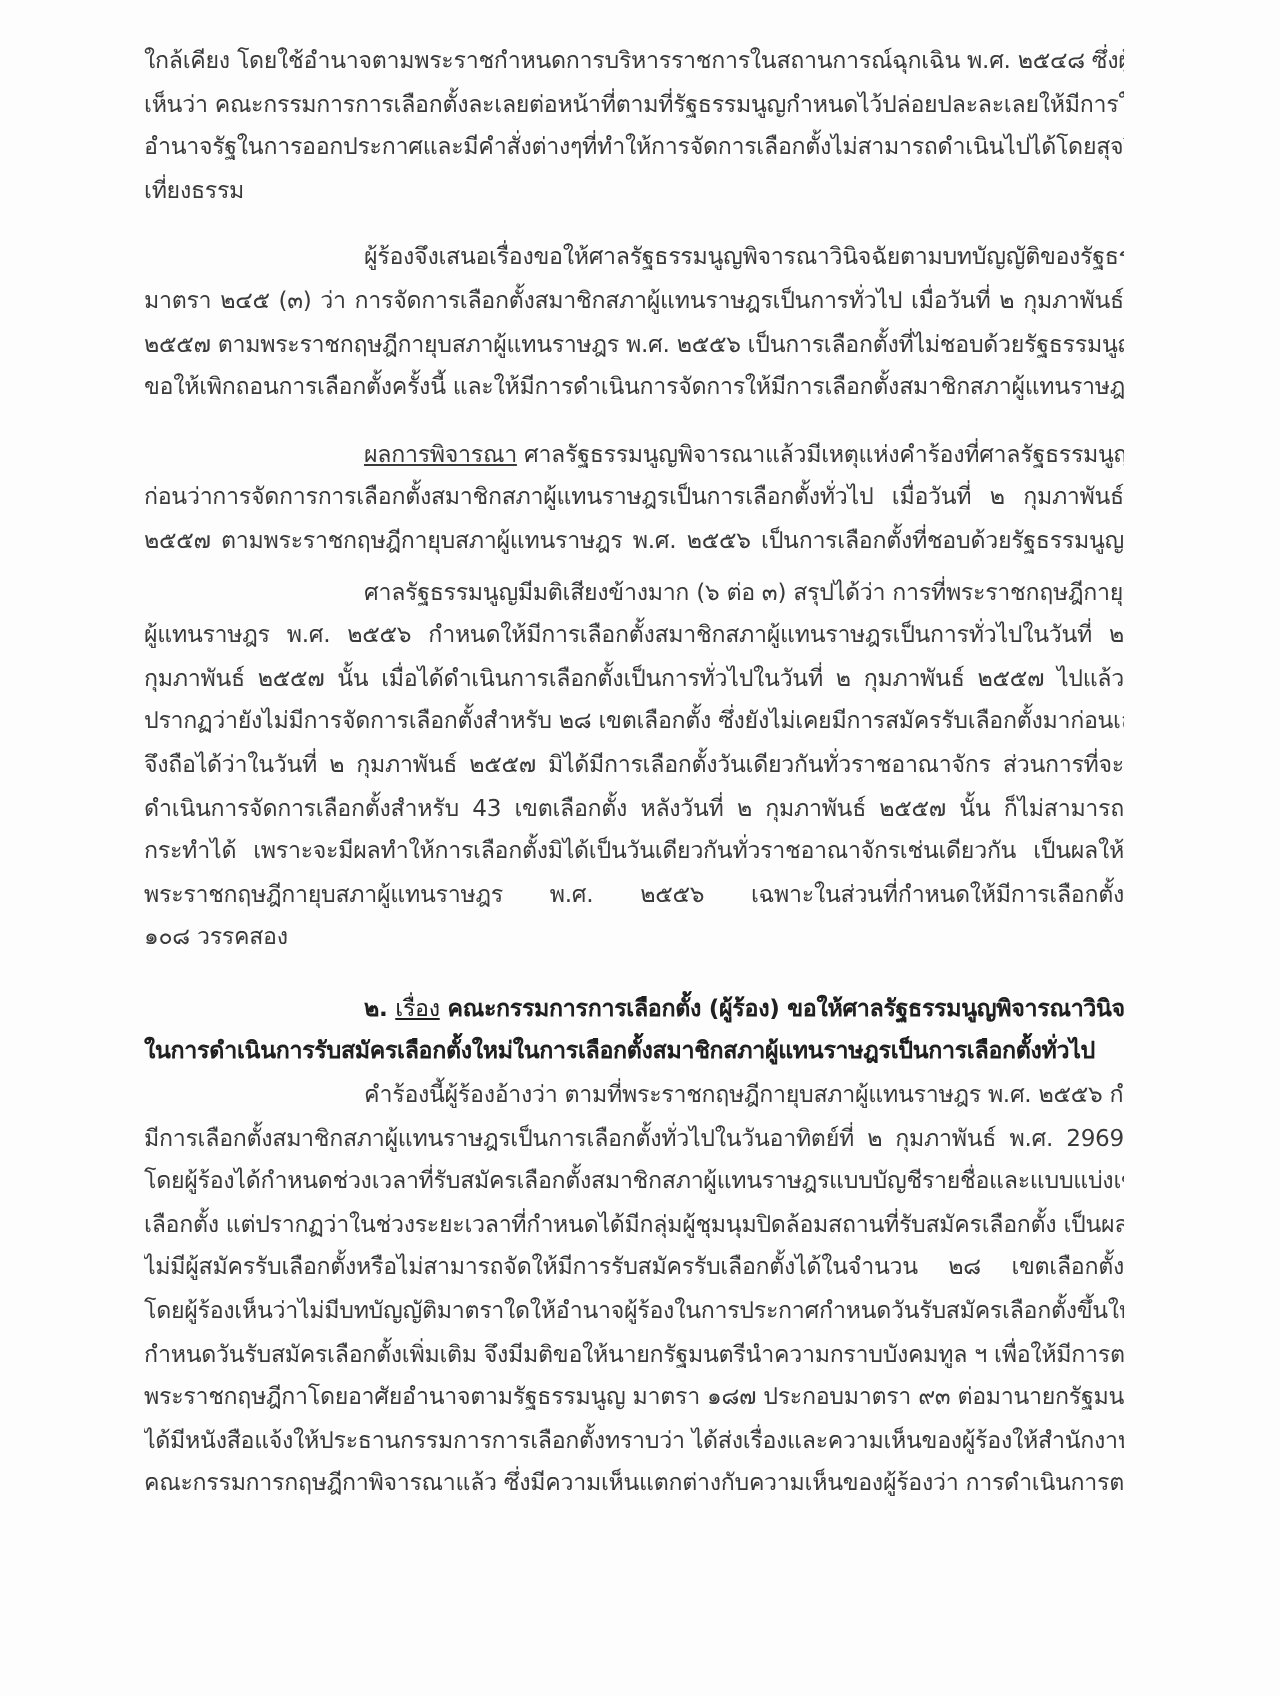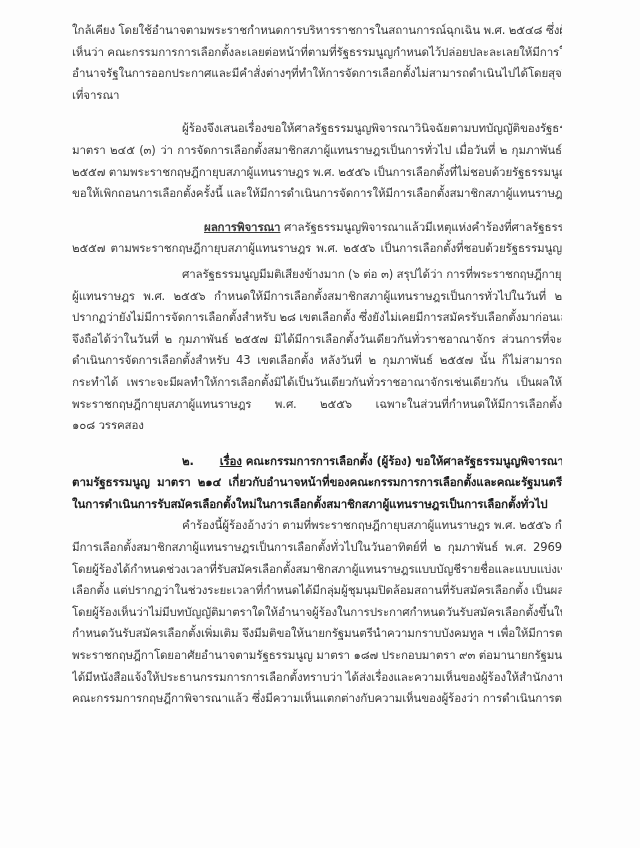--- a/index.html
+++ b/index.html
@@ -40,78 +40,79 @@
     }
     .gap {
       height: 12px;
     }
     .bold {
       font-weight: bold;
       color: #202020;
     }
     .uline {
       text-decoration: underline;
-      font-weight: bold;
-      margin-left: 22px;
+      font-weight: normal;
     }
   </style>
 </head>
 <body>
 
 <div class="page">
 
   <div>
     <div class="line">ใกล้เคียง โดยใช้อำนาจตามพระราชกำหนดการบริหารราชการในสถานการณ์ฉุกเฉิน พ.ศ. ๒๕๔๘ ซึ่งผู้ร้อง</div>
     <div class="line">เห็นว่า คณะกรรมการการเลือกตั้งละเลยต่อหน้าที่ตามที่รัฐธรรมนูญกำหนดไว้ปล่อยปละละเลยให้มีการใช้</div>
     <div class="line">อำนาจรัฐในการออกประกาศและมีคำสั่งต่างๆที่ทำให้การจัดการเลือกตั้งไม่สามารถดำเนินไปได้โดยสุจริตและ</div>
-    <div class="line last">เที่จารณา</div>
+    <div class="line last">เที่ยงธรรม</div>
   </div>
 
   <div class="gap"></div>
 
   <div>
     <div class="line indent">ผู้ร้องจึงเสนอเรื่องขอให้ศาลรัฐธรรมนูญพิจารณาวินิจฉัยตามบทบัญญัติของรัฐธรรมนูญ</div>
     <div class="line">มาตรา ๒๔๕ (๓) ว่า การจัดการเลือกตั้งสมาชิกสภาผู้แทนราษฎรเป็นการทั่วไป เมื่อวันที่ ๒ กุมภาพันธ์</div>
     <div class="line">๒๕๕๗ ตามพระราชกฤษฎีกายุบสภาผู้แทนราษฎร พ.ศ. ๒๕๕๖ เป็นการเลือกตั้งที่ไม่ชอบด้วยรัฐธรรมนูญ</div>
     <div class="line">ขอให้เพิกถอนการเลือกตั้งครั้งนี้ และให้มีการดำเนินการจัดการให้มีการเลือกตั้งสมาชิกสภาผู้แทนราษฎร</div>
   </div>
 
   <div class="gap"></div>
 
   <div>
     <div class="line indent"><span class="uline">ผลการพิจารณา</span><span> ศาลรัฐธรรมนูญพิจารณาแล้วมีเหตุแห่งคำร้องที่ศาลรัฐธรรมนูญต้องวินิจฉัย</span></div>
+    <div class="line">ก่อนว่าการจัดการการเลือกตั้งสมาชิกสภาผู้แทนราษฎรเป็นการเลือกตั้งทั่วไป เมื่อวันที่ ๒ กุมภาพันธ์</div>
     <div class="line">๒๕๕๗ ตามพระราชกฤษฎีกายุบสภาผู้แทนราษฎร พ.ศ. ๒๕๕๖ เป็นการเลือกตั้งที่ชอบด้วยรัฐธรรมนูญ</div>
   </div>
 
   <div class="gap" style="height:4px"></div>
 
   <div>
     <div class="line indent">ศาลรัฐธรรมนูญมีมติเสียงข้างมาก (๖ ต่อ ๓) สรุปได้ว่า การที่พระราชกฤษฎีกายุบสภา</div>
     <div class="line">ผู้แทนราษฎร พ.ศ. ๒๕๕๖ กำหนดให้มีการเลือกตั้งสมาชิกสภาผู้แทนราษฎรเป็นการทั่วไปในวันที่ ๒</div>
+    <div class="line">กุมภาพันธ์ ๒๕๕๗ นั้น เมื่อได้ดำเนินการเลือกตั้งเป็นการทั่วไปในวันที่ ๒ กุมภาพันธ์ ๒๕๕๗ ไปแล้ว</div>
     <div class="line">ปรากฏว่ายังไม่มีการจัดการเลือกตั้งสำหรับ ๒๘ เขตเลือกตั้ง ซึ่งยังไม่เคยมีการสมัครรับเลือกตั้งมาก่อนเลย</div>
     <div class="line">จึงถือได้ว่าในวันที่ ๒ กุมภาพันธ์ ๒๕๕๗ มิได้มีการเลือกตั้งวันเดียวกันทั่วราชอาณาจักร ส่วนการที่จะ</div>
     <div class="line">ดำเนินการจัดการเลือกตั้งสำหรับ 43 เขตเลือกตั้ง หลังวันที่ ๒ กุมภาพันธ์ ๒๕๕๗ นั้น ก็ไม่สามารถ</div>
     <div class="line">กระทำได้ เพราะจะมีผลทำให้การเลือกตั้งมิได้เป็นวันเดียวกันทั่วราชอาณาจักรเช่นเดียวกัน เป็นผลให้</div>
     <div class="line">พระราชกฤษฎีกายุบสภาผู้แทนราษฎร พ.ศ. ๒๕๕๖ เฉพาะในส่วนที่กำหนดให้มีการเลือกตั้ง</div>
     <div class="line last">๑๐๘ วรรคสอง</div>
   </div>
 
   <div class="gap" style="height:14px"></div>
 
   <div>
     <div class="line indent bold"><span>๒.</span> <span class="uline">เรื่อง</span><span> คณะกรรมการการเลือกตั้ง (ผู้ร้อง) ขอให้ศาลรัฐธรรมนูญพิจารณาวินิจฉัย</span></div>
-    <div class="line bold">ตามรัฐธรรมนูญ มาตรา ๒๑๔ เกี่ยวกับอำนาจหน้าที่ของคณะกรรมการการเลือกตั้งและคณะรัฐมนตรี</div>
     <div class="line bold">ในการดำเนินการรับสมัครเลือกตั้งใหม่ในการเลือกตั้งสมาชิกสภาผู้แทนราษฎรเป็นการเลือกตั้งทั่วไป</div>
   </div>
 
   <div>
     <div class="line indent">คำร้องนี้ผู้ร้องอ้างว่า ตามที่พระราชกฤษฎีกายุบสภาผู้แทนราษฎร พ.ศ. ๒๕๕๖ กำหนดให้</div>
     <div class="line">มีการเลือกตั้งสมาชิกสภาผู้แทนราษฎรเป็นการเลือกตั้งทั่วไปในวันอาทิตย์ที่ ๒ กุมภาพันธ์ พ.ศ. 2969</div>
     <div class="line">โดยผู้ร้องได้กำหนดช่วงเวลาที่รับสมัครเลือกตั้งสมาชิกสภาผู้แทนราษฎรแบบบัญชีรายชื่อและแบบแบ่งเขต</div>
     <div class="line">เลือกตั้ง แต่ปรากฏว่าในช่วงระยะเวลาที่กำหนดได้มีกลุ่มผู้ชุมนุมปิดล้อมสถานที่รับสมัครเลือกตั้ง เป็นผลให้</div>
+    <div class="line">ไม่มีผู้สมัครรับเลือกตั้งหรือไม่สามารถจัดให้มีการรับสมัครรับเลือกตั้งได้ในจำนวน ๒๘ เขตเลือกตั้ง</div>
     <div class="line">โดยผู้ร้องเห็นว่าไม่มีบทบัญญัติมาตราใดให้อำนาจผู้ร้องในการประกาศกำหนดวันรับสมัครเลือกตั้งขึ้นใหม่หรือ</div>
     <div class="line">กำหนดวันรับสมัครเลือกตั้งเพิ่มเติม จึงมีมติขอให้นายกรัฐมนตรีนำความกราบบังคมทูล ฯ เพื่อให้มีการตรา</div>
     <div class="line">พระราชกฤษฎีกาโดยอาศัยอำนาจตามรัฐธรรมนูญ มาตรา ๑๘๗ ประกอบมาตรา ๙๓ ต่อมานายกรัฐมนตรี</div>
     <div class="line">ได้มีหนังสือแจ้งให้ประธานกรรมการการเลือกตั้งทราบว่า ได้ส่งเรื่องและความเห็นของผู้ร้องให้สำนักงาน</div>
     <div class="line">คณะกรรมการกฤษฎีกาพิจารณาแล้ว ซึ่งมีความเห็นแตกต่างกับความเห็นของผู้ร้องว่า การดำเนินการตรา</div>
 
   </div>
 
 </div>
 

